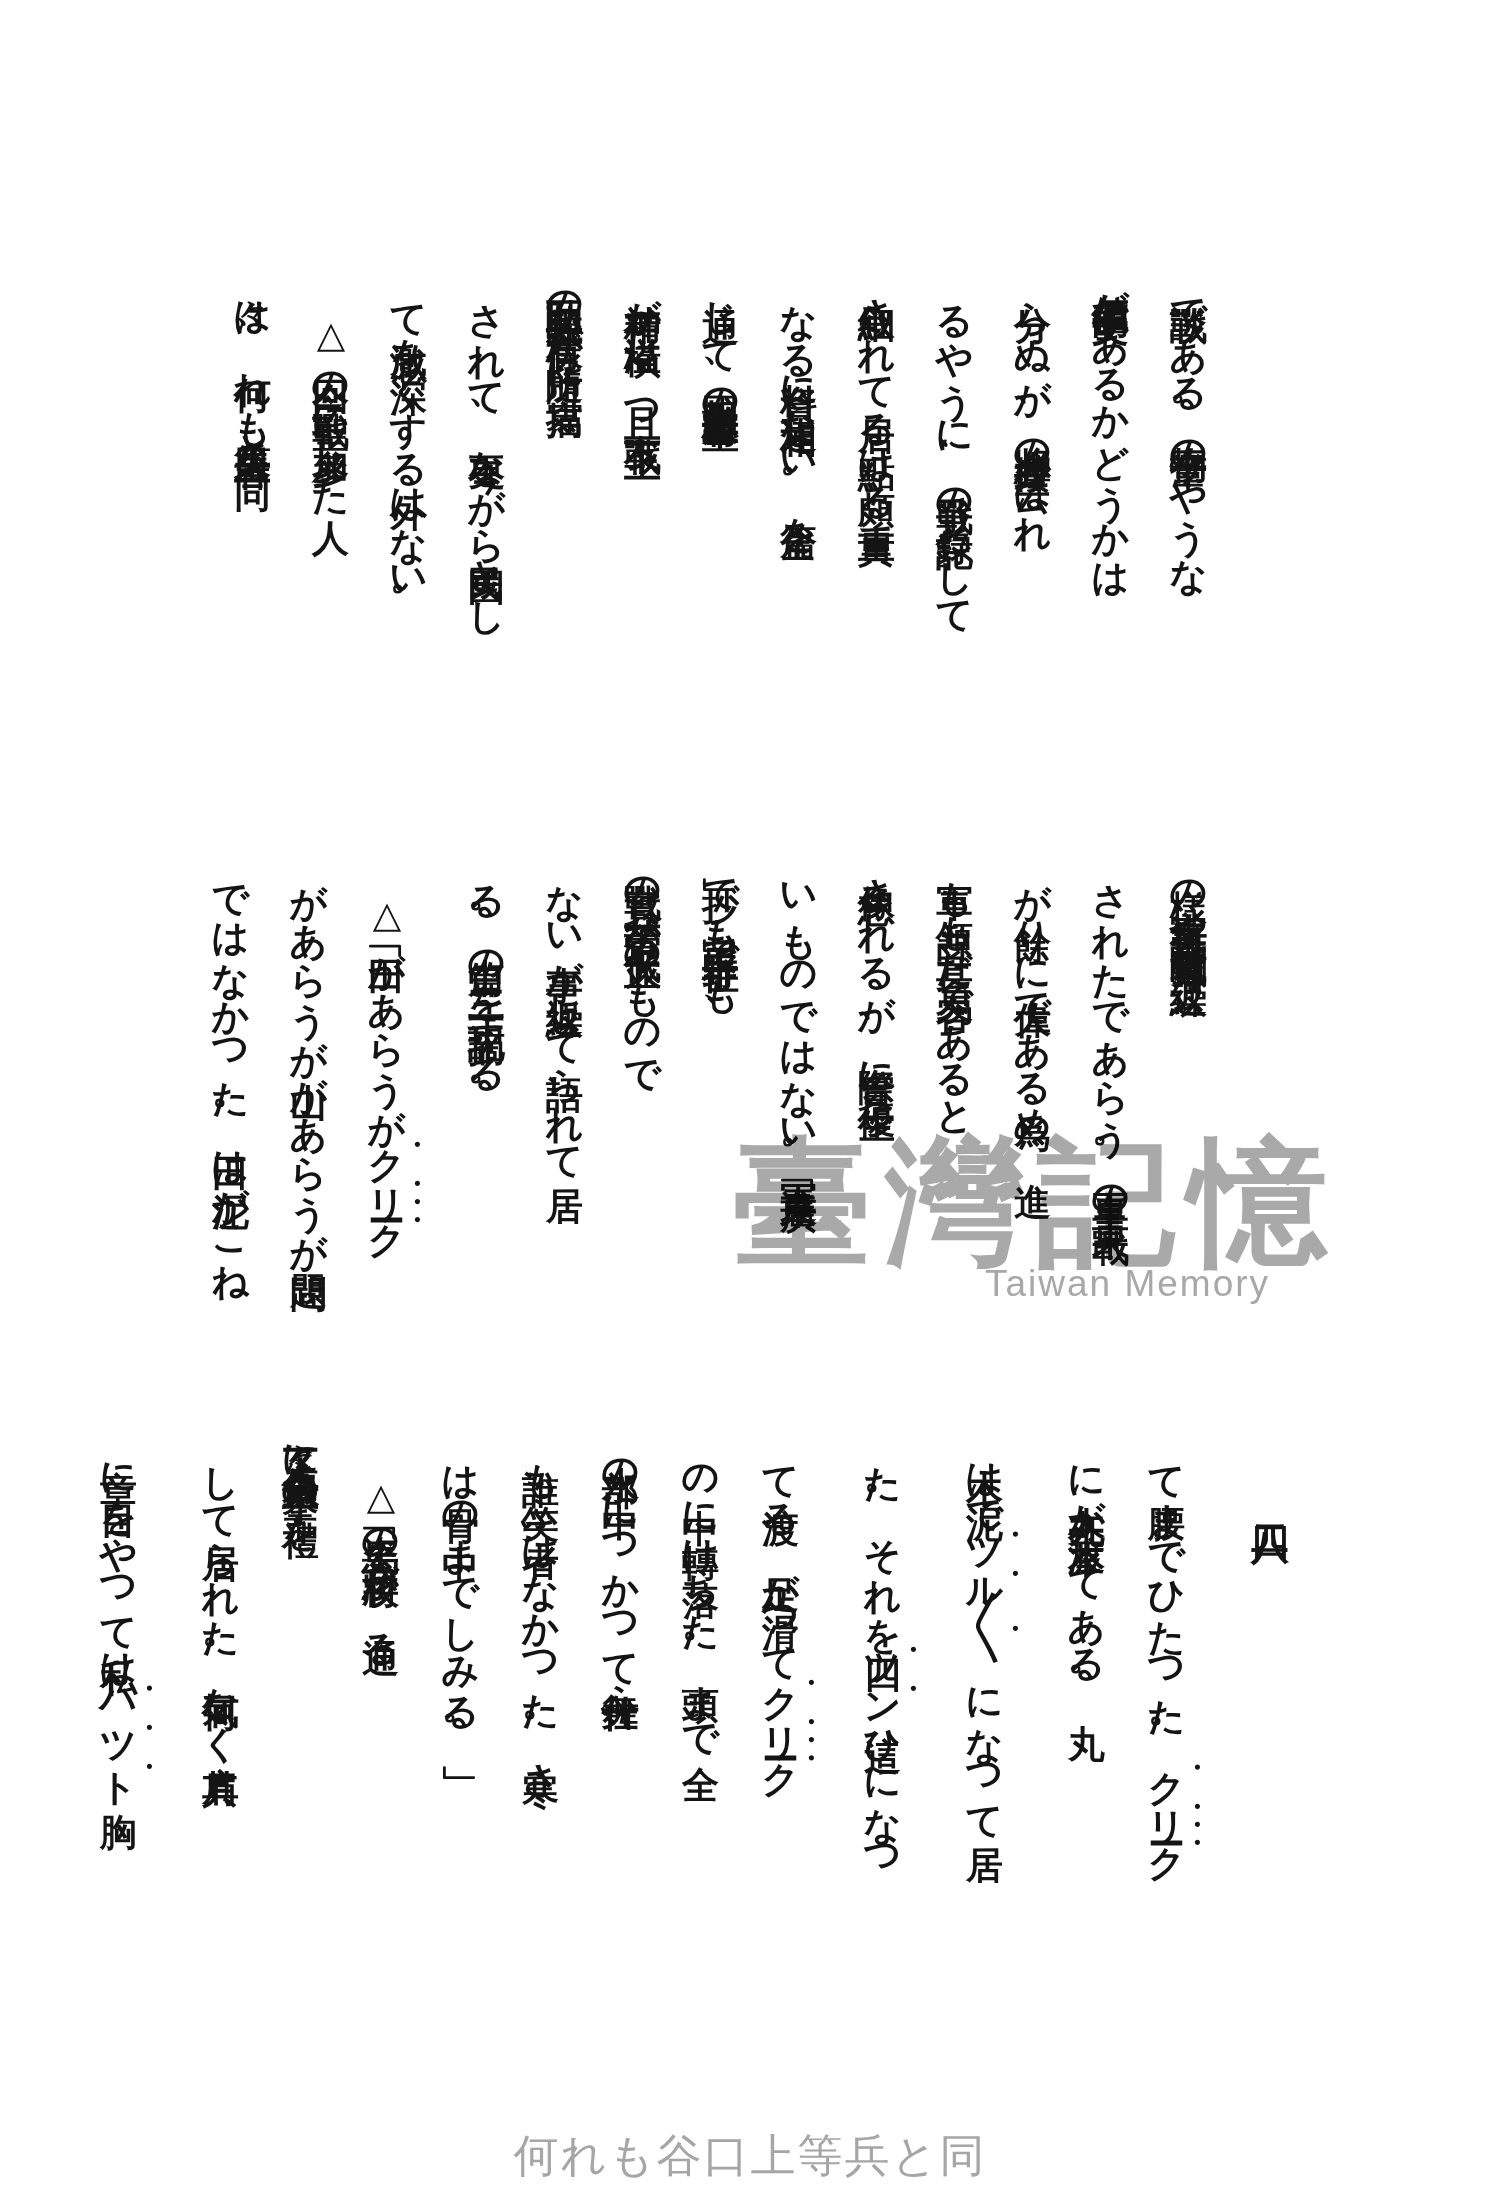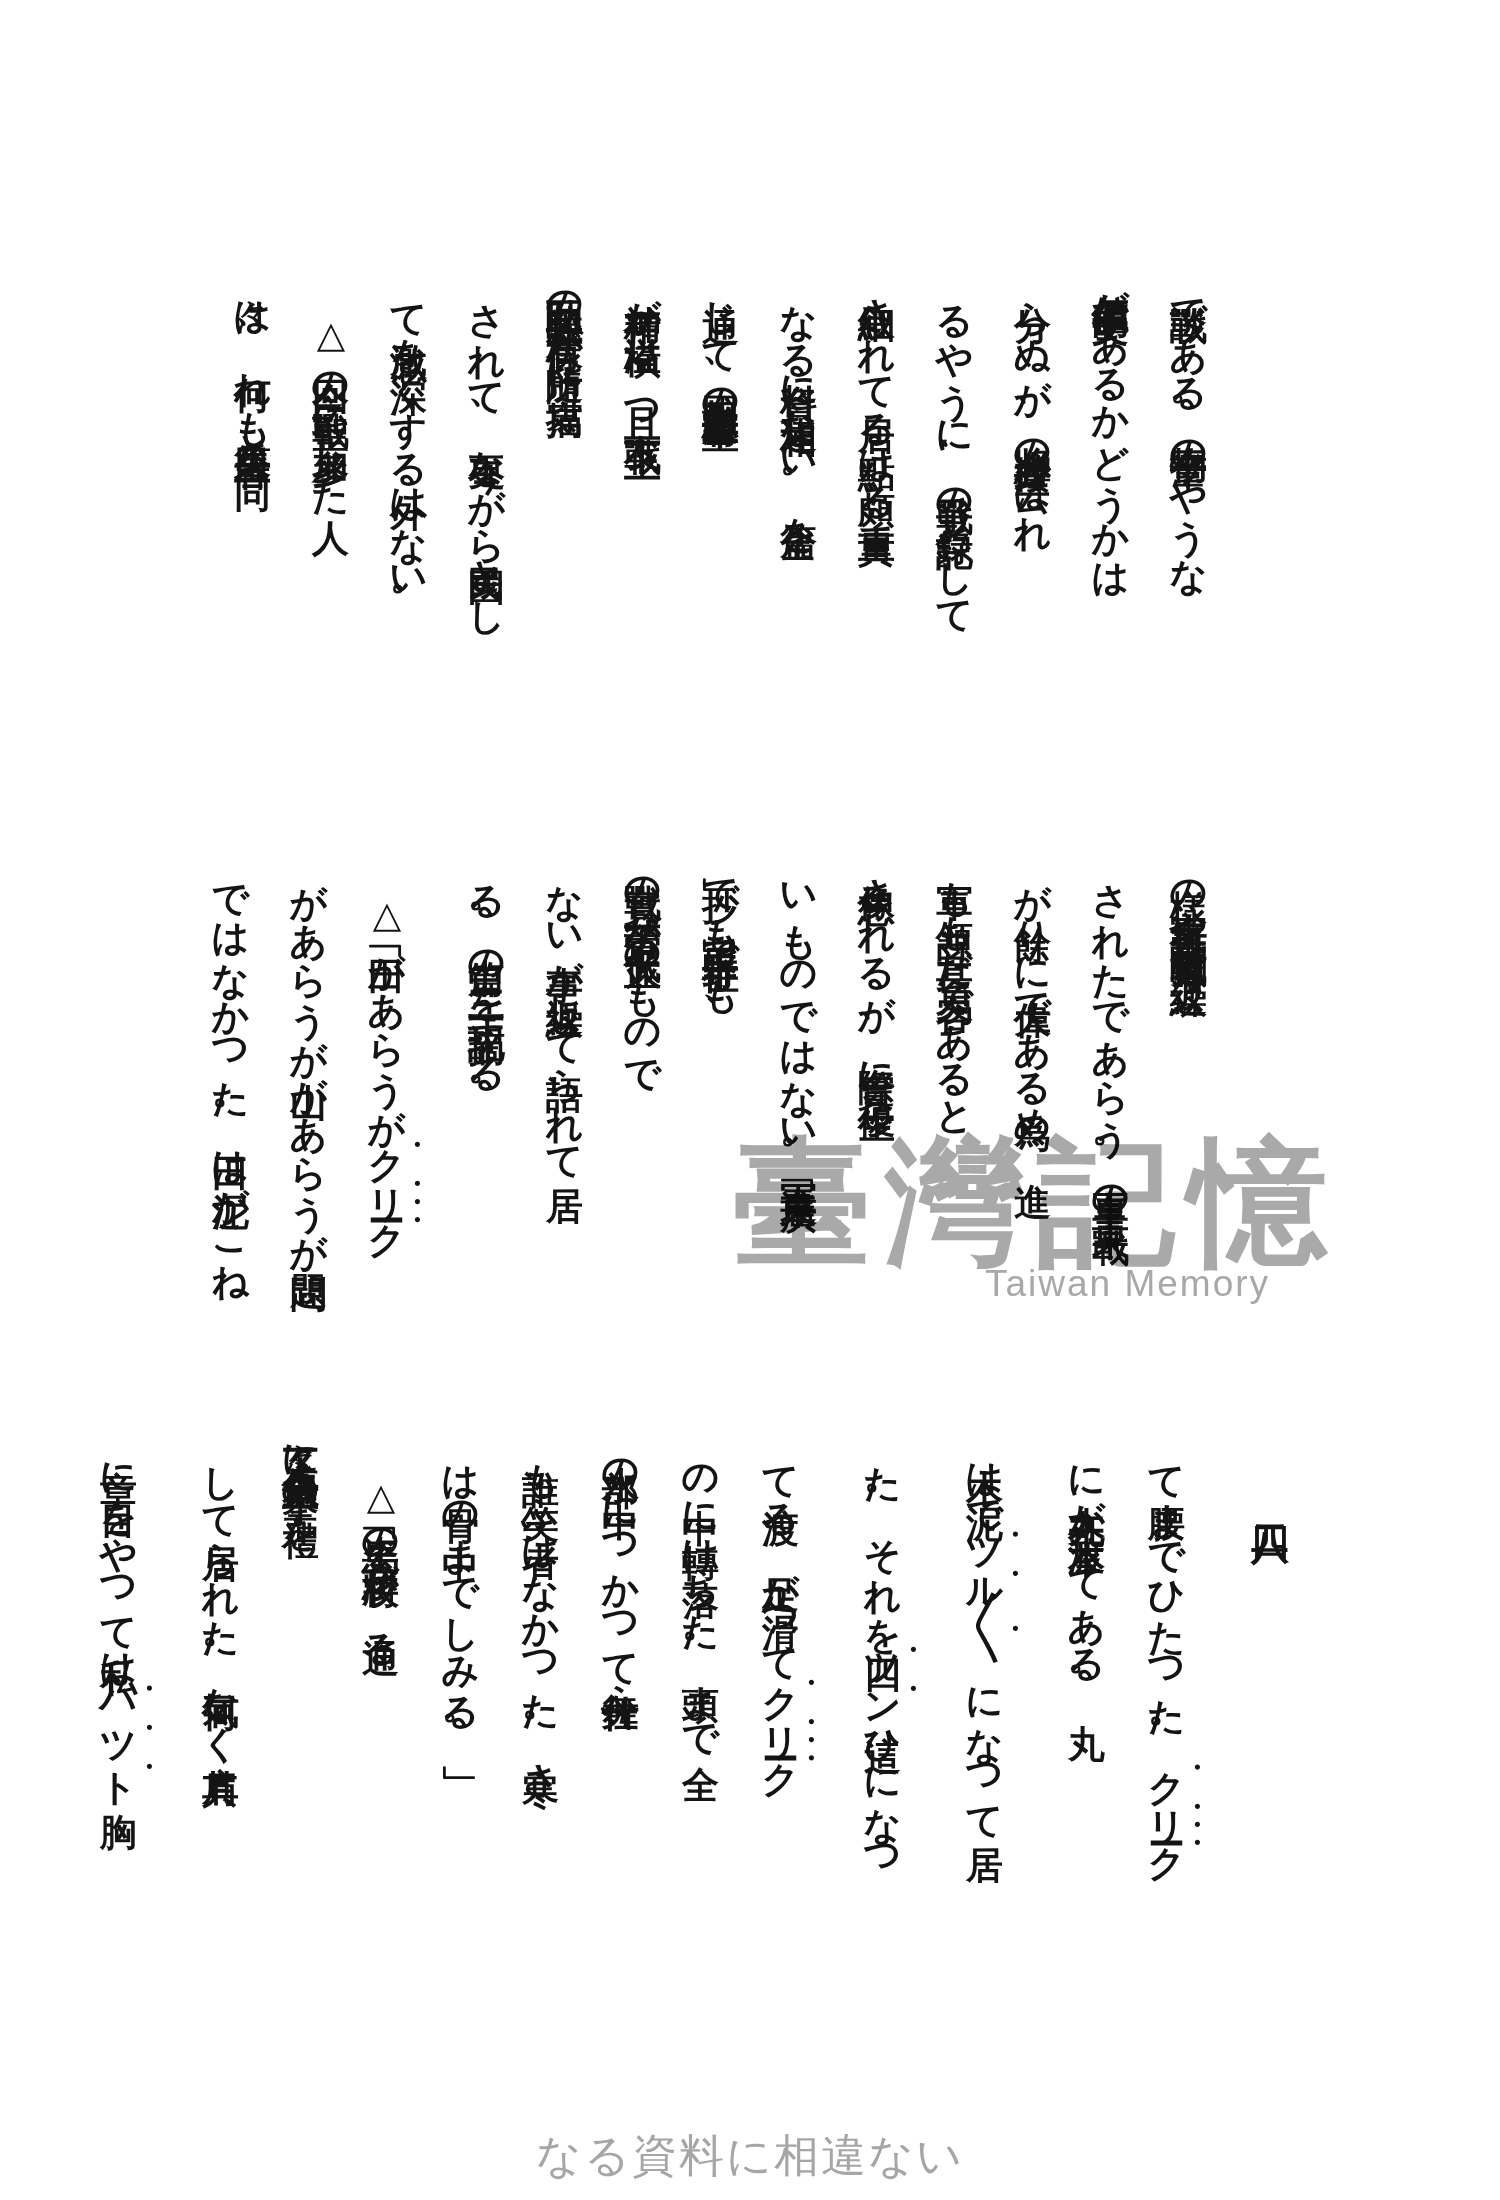--- a/index.html
+++ b/index.html
@@ -140,13 +140,13 @@
     <div class="col"><span>負傷兵一人々々に擧手の禮を</span></div>
     <div class="col"><span>して居られた。何氣なく其肩</span></div>
     <div class="col"><span>章に目をやつて私は</span><span class="em">ハツト</span><span>胸</span></div>
   </div>
 
 <div id="watermark">
   <div id="wm-cjk">臺灣記憶</div>
   <div id="wm-latin">Taiwan Memory</div>
 </div>
 
-<div id="footer">なる資料に相違ない</div>
+<div id="footer">何れも谷口上等兵と同</div>
 
 </body></html>

